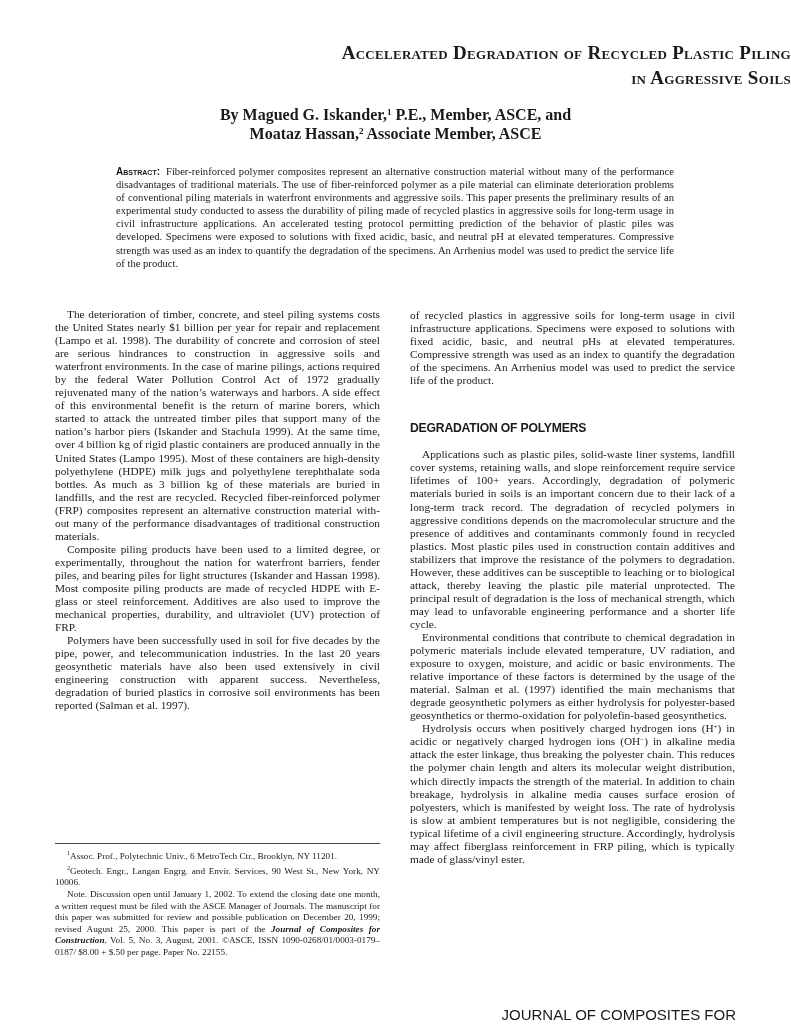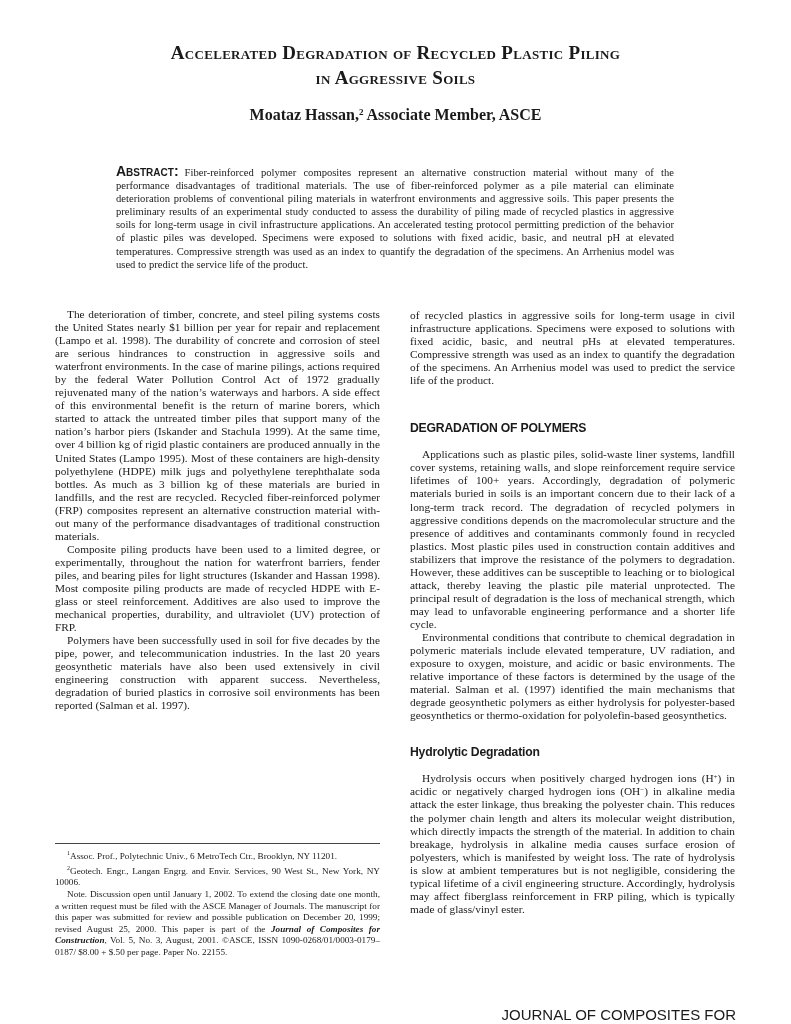--- a/index.html
+++ b/index.html
@@ -1,21 +1,21 @@
 <!DOCTYPE html>
 <html><head>
 <meta charset="utf-8">
 <style>
   html, body { margin:0; padding:0; background:#fff; }
   body { width:791px; height:1024px; position:relative; overflow:hidden; font-family:"Liberation Serif", "DejaVu Serif", serif; color:#1a1a1a; }
-  .title { position:absolute; left:0; top:40px; width:791px; text-align:center; font-weight:bold; font-size:19px; line-height:25px; letter-spacing:0.3px; font-variant:small-caps; }
+  .title { position:absolute; left:0; top:40px; width:791px; text-align:right; font-weight:bold; font-size:19px; line-height:25px; letter-spacing:0.3px; font-variant:small-caps; }
   .authors { position:absolute; left:0; top:105px; width:791px; text-align:center; font-weight:bold; font-size:16px; line-height:19px; }
   .authors sup { font-size:9px; vertical-align:top; position:relative; top:-2px; }
   .abstract { position:absolute; left:116px; top:165px; width:558px; font-size:10.6px; line-height:13.1px; text-align:justify; }
-  .abstract .abs-label { font-weight:bold; font-variant:small-caps; font-family:"Liberation Sans", sans-serif; font-size:14px; margin-right:6px; }
+  .abstract .abs-label { font-weight:bold; font-variant:small-caps; font-family:"Liberation Sans", sans-serif; font-size:10px; margin-right:6px; }
   .col { position:absolute; font-size:11.3px; line-height:13.05px; text-align:justify; hyphens:manual; }
   .col p { margin:0; text-indent:12px; }
   .col p.noindent { text-indent:0; }
   .col-left { left:55px; top:308px; width:325px; }
   .col-right { left:410px; top:309px; width:325px; }
   h2 { font-family:"Liberation Sans", sans-serif; font-weight:bold; font-size:12.2px; margin:0 0 8px 0; letter-spacing:-0.2px; }
   h3 { font-family:"Liberation Sans", sans-serif; font-weight:bold; font-size:12.2px; margin:0 0 8px 0; letter-spacing:-0.2px; }
   .h-dp { margin-top:35px; margin-bottom:13px; }
   .h-hy { margin-top:24px; margin-bottom:13px; }
   .fn-rule { position:absolute; left:55px; top:843px; width:325px; border-top:1px solid #444; }
@@ -30,20 +30,24 @@
 </head>
 <body>
 
 <div class="title">
   <div>Accelerated Degradation of Recycled Plastic Piling</div>
   <div>in Aggressive Soils</div>
 </div>
 
 <div class="authors">
   <div>
+    <span>By</span>
+    <span>Magued G. Iskander,</span><sup>1</sup><span> P.E., Member, ASCE, and</span>
+  </div>
+  <div>
     <span>Moataz Hassan,</span><sup>2</sup><span> Associate Member, ASCE</span>
   </div>
 </div>
 
 <div class="abstract">
   <span class="abs-label">Abstract:</span><span>Fiber-reinforced polymer composites represent an alternative construction material without many of the performance disadvantages of traditional materials. The use of fiber-reinforced polymer as a pile material can eliminate deterioration problems of conventional piling materials in waterfront environments and aggressive soils. This paper presents the preliminary results of an experimental study conducted to assess the durability of piling made of recycled plastics in aggressive soils for long-term usage in civil infrastructure applications. An accelerated testing protocol permitting prediction of the behavior of plastic piles was developed. Specimens were exposed to solutions with fixed acidic, basic, and neutral pH at elevated temperatures. Compressive strength was used as an index to quantify the degradation of the specimens. An Arrhenius model was used to predict the service life of the product.</span>
 </div>
 
 <div class="col col-left">
   <p>The deterioration of timber, concrete, and steel piling sys­tems costs the United States nearly $1 billion per year for repair and replacement (Lampo et al. 1998). The durability of concrete and corrosion of steel are serious hindrances to con­struction in aggressive soils and waterfront environments. In the case of marine pilings, actions required by the federal Wa­ter Pollution Control Act of 1972 gradually rejuvenated many of the nation’s waterways and harbors. A side effect of this environmental benefit is the return of marine borers, which started to attack the untreated timber piles that support many of the nation’s harbor piers (Iskander and Stachula 1999). At the same time, over 4 billion kg of rigid plastic containers are produced annually in the United States (Lampo 1995). Most of these containers are high-density polyethylene (HDPE) milk jugs and polyethylene terephthalate soda bottles. As much as 3 billion kg of these materials are buried in landfills, and the rest are recycled. Recycled fiber-reinforced polymer (FRP) composites represent an alternative construction material with­out many of the performance disadvantages of traditional con­struction materials.</p>
@@ -56,19 +60,18 @@
   <p><sup>1</sup><span>Assoc. Prof., Polytechnic Univ., 6 MetroTech Ctr., Brooklyn, NY 11201.</span></p>
   <p><sup>2</sup><span>Geotech. Engr., Langan Engrg. and Envir. Services, 90 West St., New York, NY 10006.</span></p>
   <p><span>Note. Discussion open until January 1, 2002. To extend the closing date one month, a written request must be filed with the ASCE Manager of Journals. The manuscript for this paper was submitted for review and possible publication on December 20, 1999; revised August 25, 2000. This paper is part of the </span><em>Journal of Composites for Construction</em><span>, Vol. 5, No. 3, August, 2001. ©ASCE, ISSN 1090-0268/01/0003-0179–0187/ $8.00 + $.50 per page. Paper No. 22155.</span></p>
 </div>
 
 <div class="col col-right">
   <p class="noindent">of recycled plastics in aggressive soils for long-term usage in civil infrastructure applications. Specimens were exposed to solutions with fixed acidic, basic, and neutral pHs at elevated temperatures. Compressive strength was used as an index to quantify the degradation of the specimens. An Arrhenius model was used to predict the service life of the product.</p>
   <h2 class="h-dp">DEGRADATION OF POLYMERS</h2>
   <p>Applications such as plastic piles, solid-waste liner systems, landfill cover systems, retaining walls, and slope reinforcement require service lifetimes of 100+ years. Accordingly, degra­dation of polymeric materials buried in soils is an important concern due to their lack of a long-term track record. The degradation of recycled polymers in aggressive conditions de­pends on the macromolecular structure and the presence of additives and contaminants commonly found in recycled plas­tics. Most plastic piles used in construction contain additives and stabilizers that improve the resistance of the polymers to degradation. However, these additives can be susceptible to leaching or to biological attack, thereby leaving the plastic pile material unprotected. The principal result of degradation is the loss of mechanical strength, which may lead to unfavorable engineering performance and a shorter life cycle.</p>
   <p>Environmental conditions that contribute to chemical deg­radation in polymeric materials include elevated temperature, UV radiation, and exposure to oxygen, moisture, and acidic or basic environments. The relative importance of these factors is determined by the usage of the material. Salman et al. (1997) identified the main mechanisms that degrade geosyn­thetic polymers as either hydrolysis for polyester-based geo­synthetics or thermo-oxidation for polyolefin-based geosyn­thetics.</p>
-  <h3 class="h-hy">Hydrolytic Degradation</h3>
   <p><span>Hydrolysis occurs when positively charged hydrogen ions (H</span><sup class="ion">+</sup><span>) in acidic or negatively charged hydrogen ions (OH</span><sup class="ion">−</sup><span>) in alkaline media attack the ester linkage, thus breaking the poly­ester chain. This reduces the polymer chain length and alters its molecular weight distribution, which directly impacts the strength of the material. In addition to chain breakage, hydro­lysis in alkaline media causes surface erosion of polyesters, which is manifested by weight loss. The rate of hydrolysis is slow at ambient temperatures but is not negligible, considering the typical lifetime of a civil engineering structure. Accord­ingly, hydrolysis may affect fiberglass reinforcement in FRP piling, which is typically made of glass/vinyl ester.</span></p>
 </div>
 
 <div class="running-footer">
   <span>JOURNAL OF COMPOSITES FOR CONSTRUCTION / AUGUST 2001 / </span><b>179</b>
 </div>
 
 </body></html>

